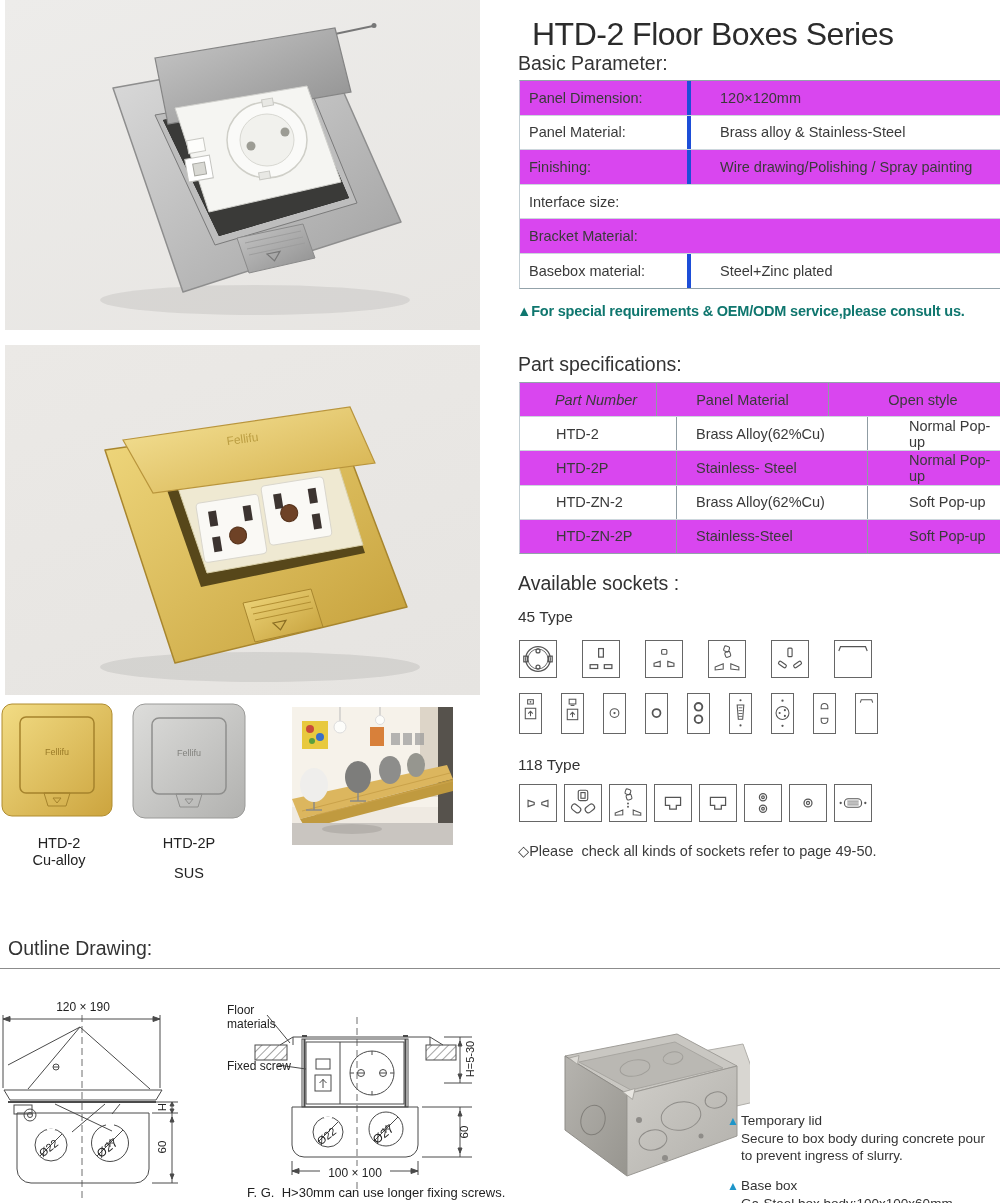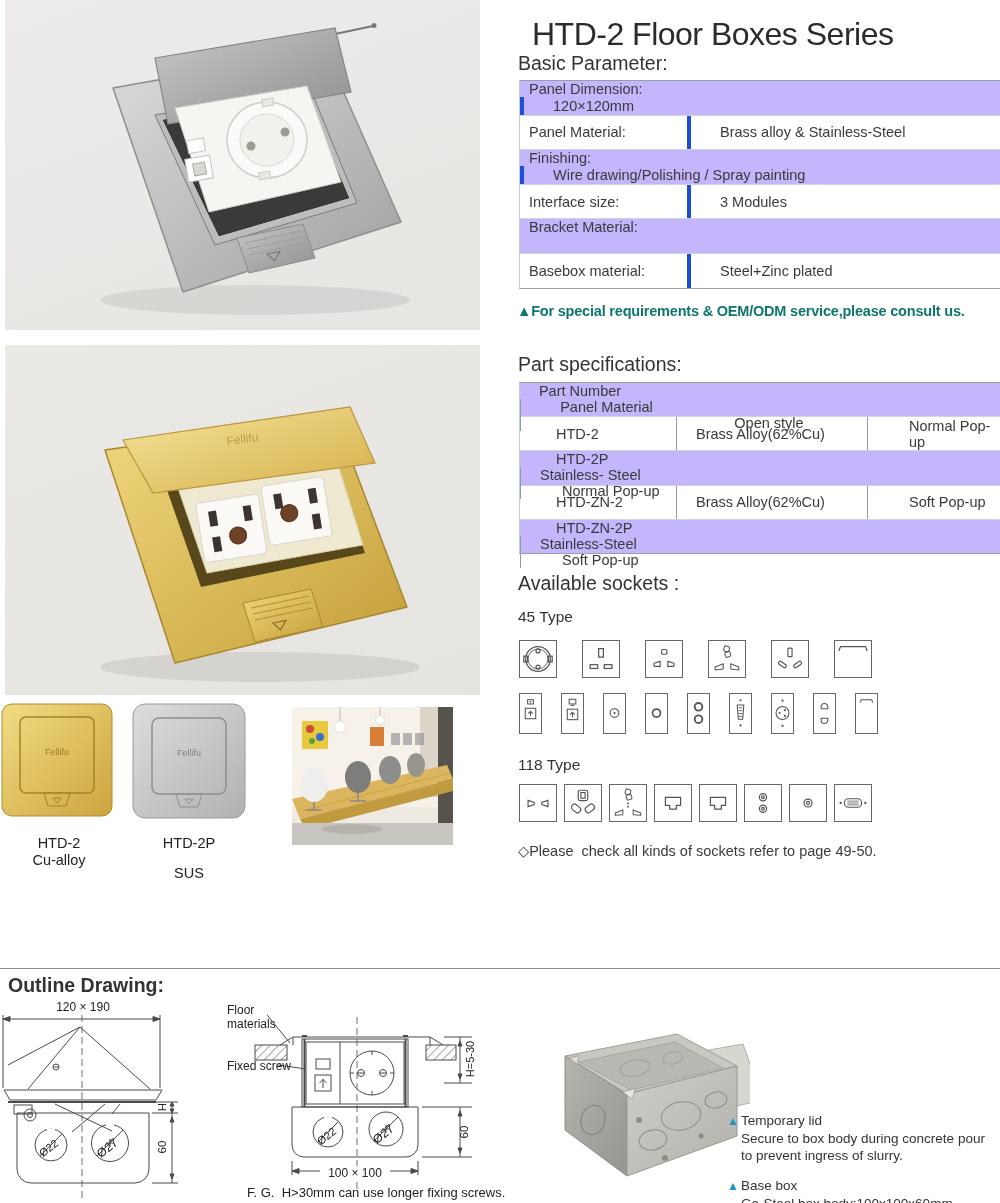--- a/index.html
+++ b/index.html
@@ -11,32 +11,32 @@
   .sec-h{font-size:19.5px;color:#333;white-space:nowrap;}
   .grp-h{font-size:15.5px;color:#333;white-space:nowrap;}
   .note-purple{left:517px;top:303px;width:483px;font-size:14.5px;font-weight:bold;
                letter-spacing:-0.2px;color:#0f766e;white-space:nowrap;}
   .note-sockets{left:518px;top:843px;font-size:14.5px;color:#3a3a3a;white-space:pre;}
   
   .tbl{position:absolute;left:519px;width:481px;border-top:1px solid #93a2aa;border-bottom:1px solid #93a2aa;
        border-left:1px solid #c3ced4;border-right:1px solid #c3ced4;font-size:14.5px;}
   .tbl .trow{display:flex;align-items:center;border-bottom:1px solid #ccd6dc;}
   .tbl .trow:last-child{border-bottom:none;}
-  .tbl .blue{background:#c4b5fd;flex-direction:column;}
+  .tbl .blue{background:#d946ef;}
   #t-basic{top:80px;}
   #t-basic .trow{height:33.6px;}
   #t-basic .lbl{width:158px;padding-left:9px;align-self:stretch;display:flex;align-items:center;}
   #t-basic .val{flex:1;align-self:stretch;display:flex;align-items:center;padding-left:29px;
                 border-left:4px solid #1d4ed8;white-space:nowrap;}
   #t-part{top:382px;}
   #t-part .trow{height:33.2px;}
   #t-part .c1{width:120px;padding-left:36px;align-self:stretch;display:flex;align-items:center;}
   #t-part .c2{width:171px;padding-left:19px;align-self:stretch;display:flex;align-items:center;border-left:1px solid #8f9ca3;}
   #t-part .c3{flex:1;padding-left:41px;align-self:stretch;display:flex;align-items:center;border-left:1px solid #8f9ca3;}
-  #t-part .head .c1{justify-content:center;padding-left:0;}
+  #t-part .head .c1{justify-content:center;padding-left:16px;font-style:italic;}
   #t-part .head .c2{justify-content:center;padding-left:0;}
   #t-part .head .c3{justify-content:center;padding-left:16px;}
   
   .sock-row{position:absolute;display:flex;}
   .sock{display:inline-block;background:#fff;border:1px solid #666;box-sizing:border-box;}
   .sock svg{display:block;width:100%;height:100%;}
   .sq .sock{width:38px;height:38px;margin-right:25px;}
   .nr .sock{width:23px;height:41px;margin-right:19px;}
   .t118 .sock{width:38px;height:38px;margin-right:7px;}
   
@@ -220,21 +220,20 @@
     <div class="trow">
         <span class="lbl">Panel Material:</span>
         <span class="val">Brass alloy &amp; Stainless-Steel</span>
       </div>
     <div class="trow blue">
         <span class="lbl">Finishing:</span>
         <span class="val">Wire drawing/Polishing / Spray painting</span>
       </div>
     <div class="trow">
         <span class="lbl">Interface  size:</span>
-        <span class="val">3 Modules</span>
       </div>
     <div class="trow blue">
         <span class="lbl">Bracket Material:</span>
       </div>
     <div class="trow">
         <span class="lbl">Basebox material:</span>
         <span class="val">Steel+Zinc plated</span>
       </div>
   </div>
 
@@ -482,21 +481,21 @@
             <circle cx="6" cy="19" r="1.2" fill="#555" stroke="none"></circle>
             <rect x="10" y="14.5" width="18" height="9" rx="4"></rect>
             <path d="M13 17 h12 M13 19 h12 M13 21 h12" stroke-width="0.8"></path>
             <circle cx="32" cy="19" r="1.2" fill="#555" stroke="none"></circle>
           </g>
         </svg>
       </span>
     </div>
   <div class="abs note-sockets">◇Please  check all kinds of sockets refer to page 49-50.</div>
 
-  <div class="abs sec-h" style="left:8px;top:974px;font-weight:bold;">Outline Drawing:</div>
+  <div class="abs sec-h" style="left:8px;top:937px;">Outline Drawing:</div>
   <div class="abs hr-line"></div>
 
   <div class="draw" style="left:0;top:993px;width:190px;height:210px;">
     <svg width="190" height="210" viewBox="0 0 190 210">
       <g fill="none" stroke="#4a4a4a" stroke-width="1">
         <line x1="3" y1="26" x2="160" y2="26"></line>
         <path d="M3 26 l7 -2.5 v5 z M160 26 l-7 -2.5 v5 z" fill="#4a4a4a"></path>
         <line x1="3" y1="22" x2="3" y2="95"></line>
           <line x1="160" y1="22" x2="160" y2="95"></line>
         <path d="M28 96 L80 34 L150 96"></path>

